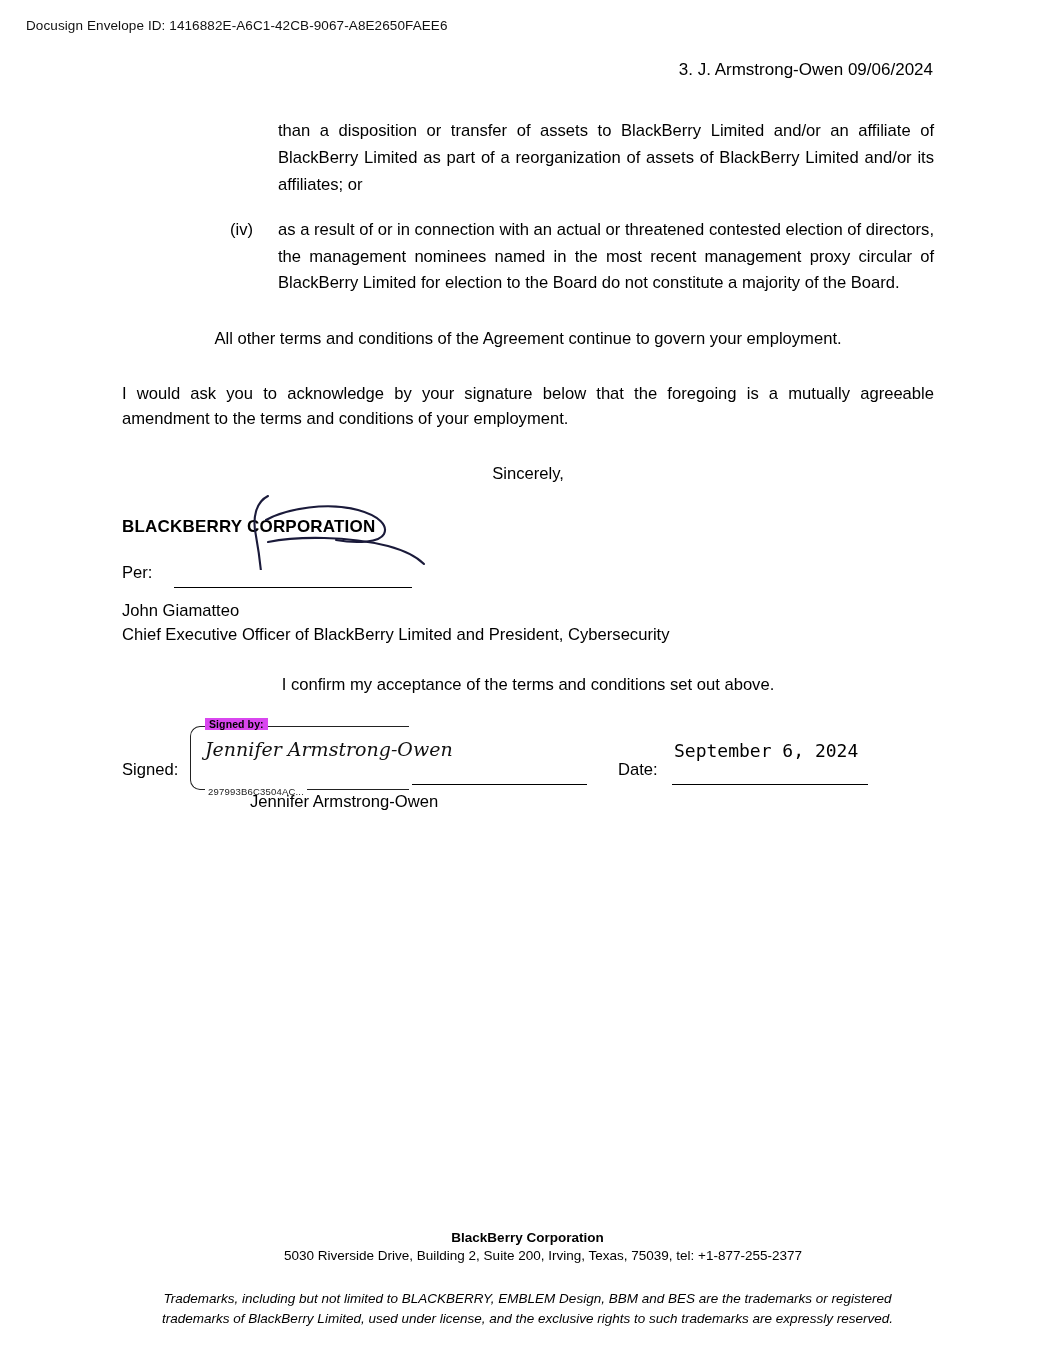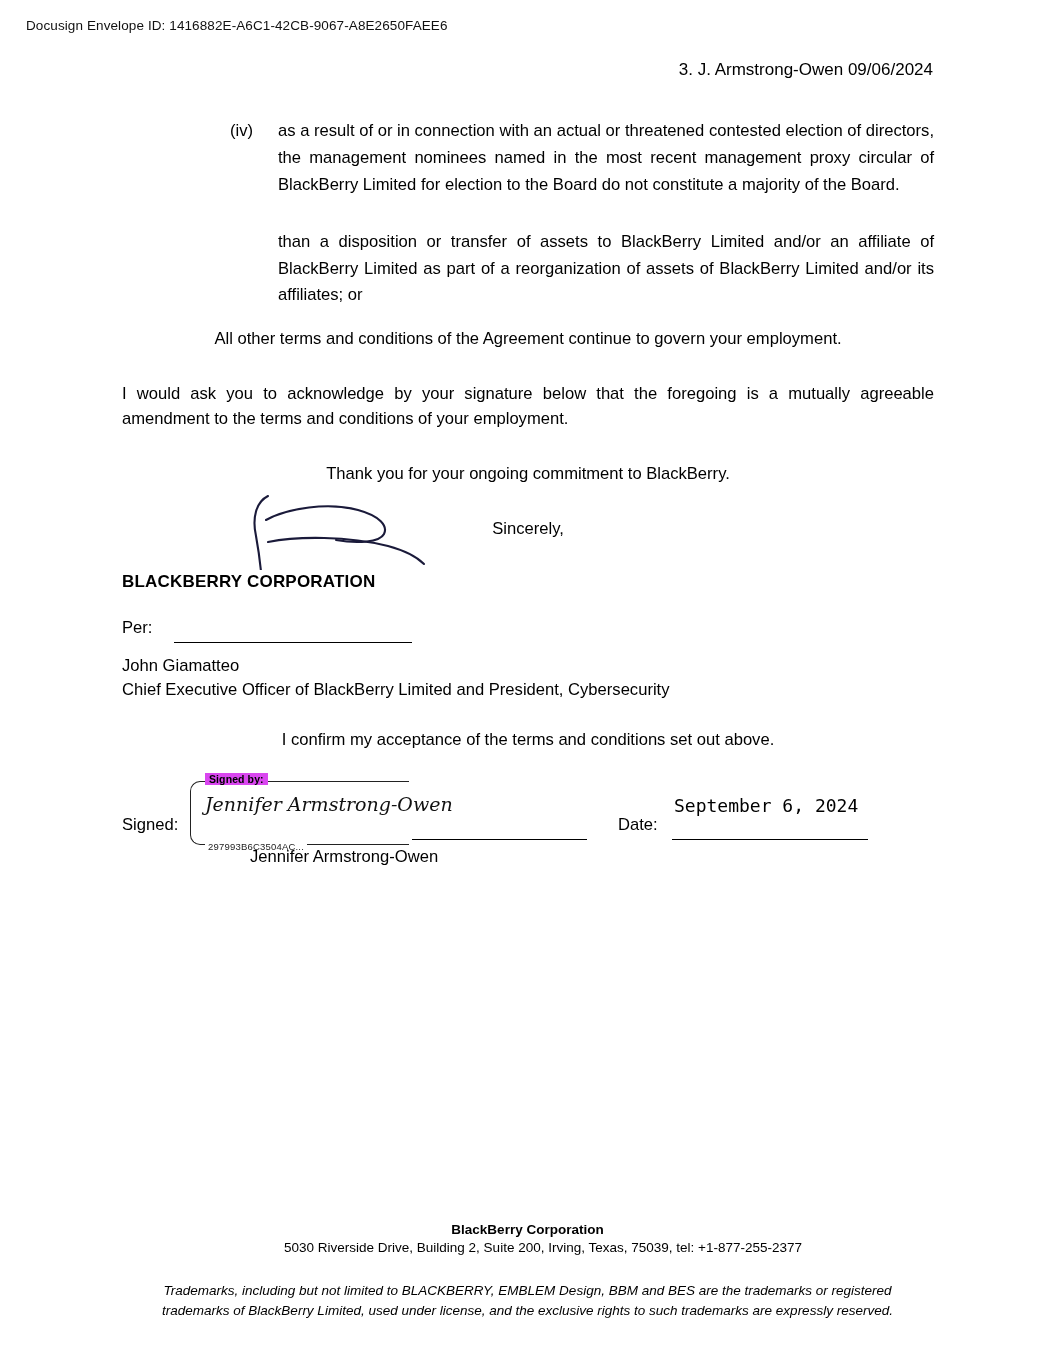--- a/index.html
+++ b/index.html
@@ -222,49 +222,48 @@
     font-size: 13.5px;
     font-weight: normal;
     margin-bottom: 26px;
     padding-left: 31px;
   }
   .footer-trademark {
     font-size: 13.5px;
     font-style: italic;
     line-height: 1.5;
     max-width: 770px;
-    margin: 8px auto;
+    margin: 0 auto;
   }
 </style>
 </head>
 <body>
 
 <div class="page">
 
   <div class="envelope-id">Docusign Envelope ID: 1416882E-A6C1-42CB-9067-A8E2650FAEE6</div>
 
   <div class="page-header">3. J. Armstrong-Owen 09/06/2024</div>
 
   <div class="body-wrap">
+
+    <div class="para indent-cont">
+      <span class="marker"></span>
+      <span>than a disposition or transfer of assets to BlackBerry Limited and/or an affiliate of BlackBerry Limited as part of a reorganization of assets of BlackBerry Limited and/or its affiliates; or</span>
+    </div>
 
     <div class="para indent-cont" style="margin-bottom:30px;">
       <span class="marker">(iv)</span>
       <span>as a result of or in connection with an actual or threatened contested election of directors, the management nominees named in the most recent management proxy circular of BlackBerry Limited for election to the Board do not constitute a majority of the Board.</span>
     </div>
 
-    <div class="para indent-cont">
-      <span class="marker"></span>
-      <span>than a disposition or transfer of assets to BlackBerry Limited and/or an affiliate of BlackBerry Limited as part of a reorganization of assets of BlackBerry Limited and/or its affiliates; or</span>
-    </div>
-
     <p class="plain">All other terms and conditions of the Agreement continue to govern your employment.</p>
 
     <p class="plain justify">I would ask you to acknowledge by your signature below that the foregoing is a mutually agreeable amendment to the terms and conditions of your employment.</p>
 
-    <p class="plain">Thank you for your ongoing commitment to BlackBerry.</p>
 
     <p class="plain">Sincerely,</p>
 
     <div class="company-name">BLACKBERRY CORPORATION</div>
 
     <div class="per-row">
       <span class="per-label">Per:</span>
       <span class="per-line"></span>
     </div>
 

